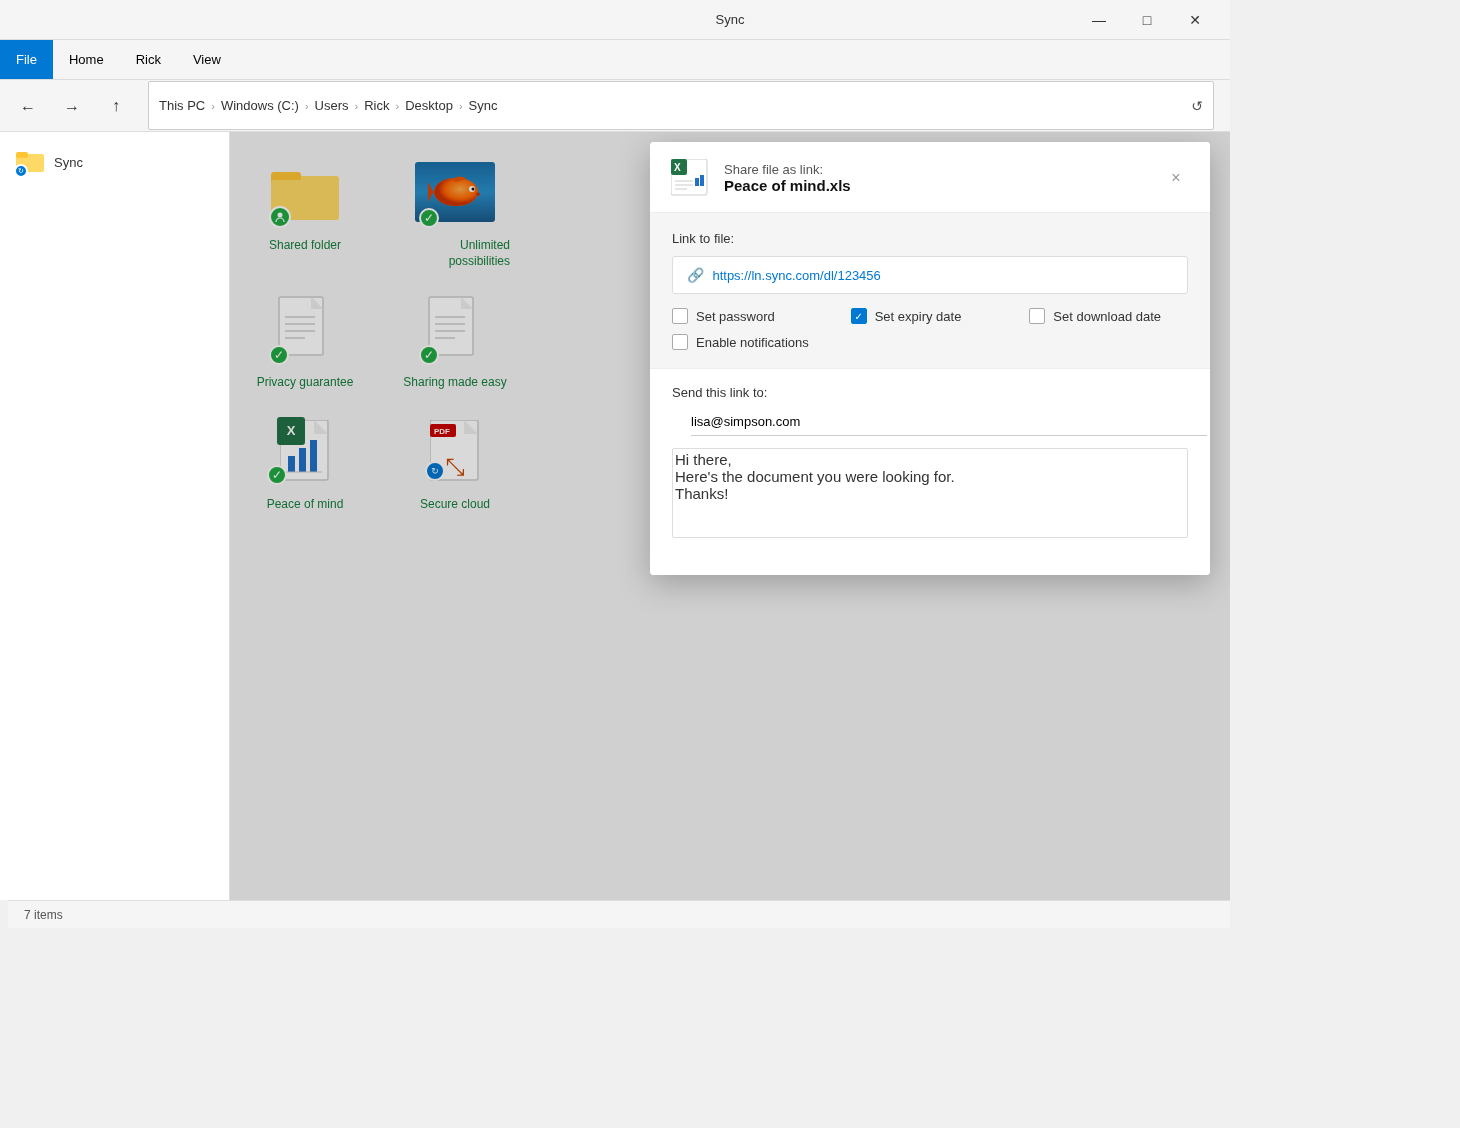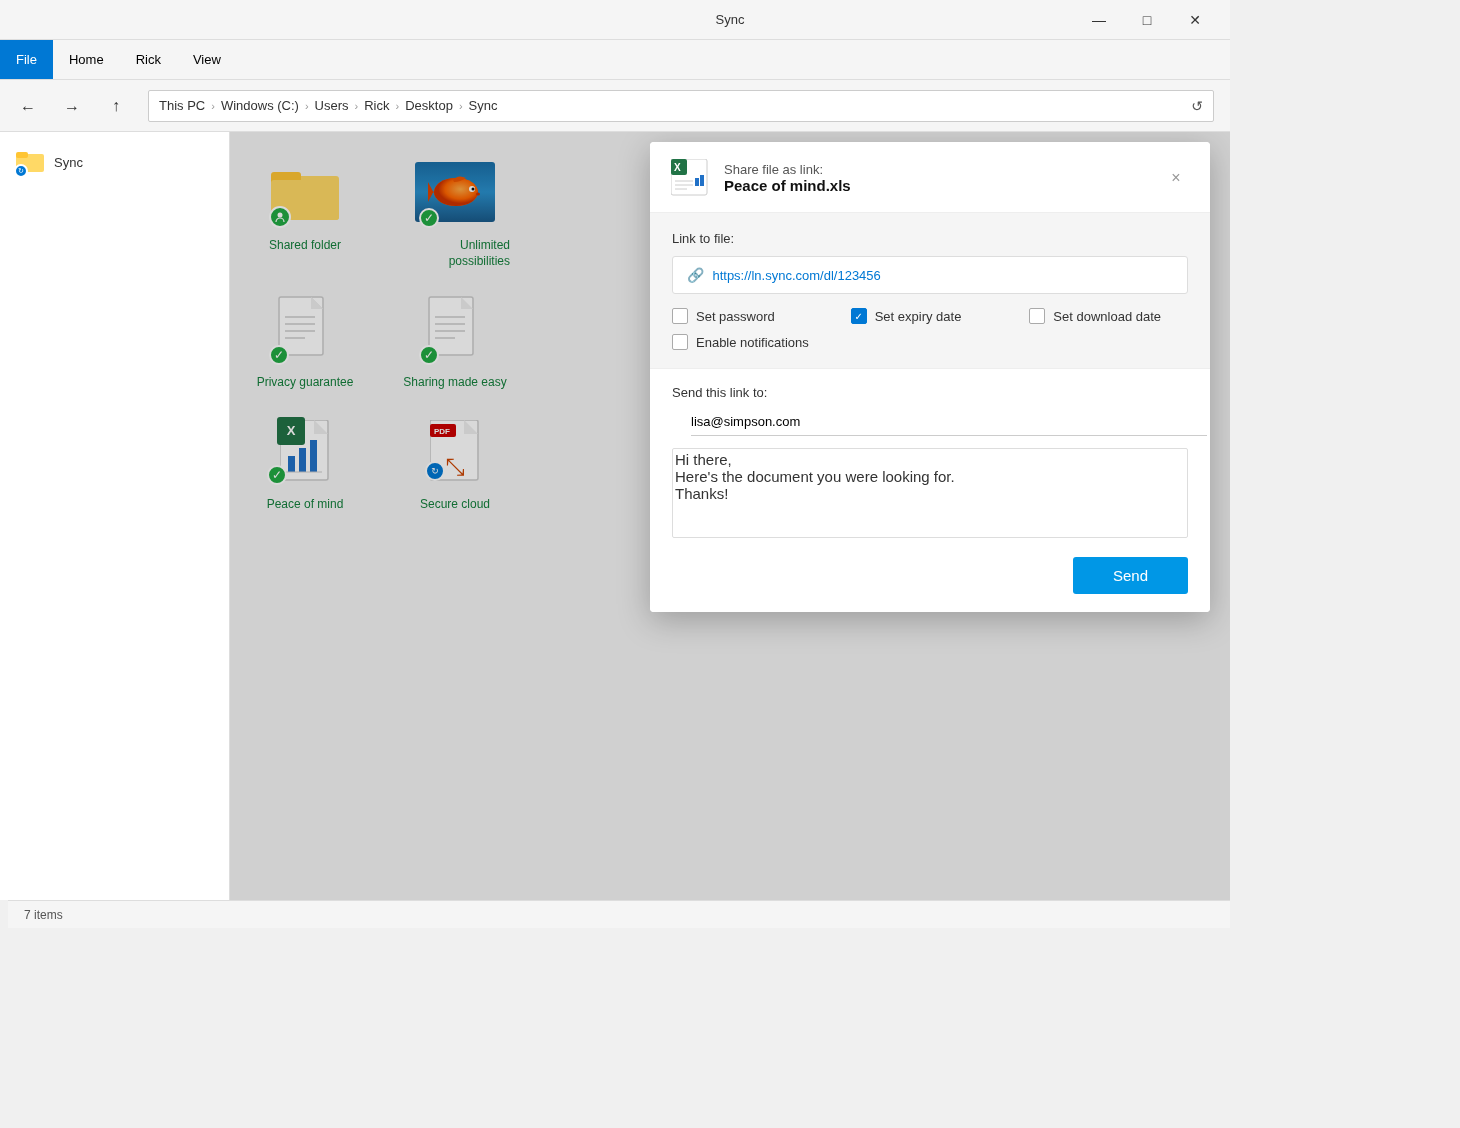--- a/index.html
+++ b/index.html
@@ -27,21 +27,21 @@
     .toolbar {
       display: flex; align-items: center; background: #f5f5f5; height: 52px;
       padding: 0 8px; gap: 4px; border-bottom: 1px solid #ddd;
     }
     .toolbar-btn { width: 40px; height: 40px; border: none; background: transparent; font-size: 16px; cursor: pointer; color: #333; display: flex; align-items: center; justify-content: center; border-radius: 2px; }
     .toolbar-btn:disabled { color: #bbb; cursor: default; }
 
     
     .address-bar {
       flex: 1; display: flex; align-items: center; background: white; border: 1px solid #ccc;
-      border-radius: 2px; height: 32px; padding: 0 10px; gap: 6px; font-size: 13px; margin: 0 8px;
+      border-radius: 2px; height: 49px; padding: 0 10px; gap: 6px; font-size: 13px; margin: 0 8px;
     }
     .address-sep { color: #999; font-size: 11px; }
     .address-part { color: #333; }
     .address-refresh { margin-left: auto; color: #555; font-size: 14px; cursor: pointer; }
 
     
     .main-layout { display: flex; height: calc(928px - 40px - 40px - 52px - 28px); }
 
     
     .sidebar { width: 230px; background: white; border-right: 1px solid #ddd; padding: 8px 0; }
@@ -335,23 +335,20 @@
             </div>
           </div>
         </div>
 
         <div class="send-section">
           <div class="send-label">Send this link to:</div>
           <input class="send-input" type="email" value="lisa@simpson.com" style="">
           <textarea class="send-textarea" style="">Hi there,
 Here's the document you were looking for.
 Thanks!</textarea>
-          <div class="send-btn-row">
-            <button class="send-btn">Send</button>
-          </div>
         </div>
 
       </div>
     </div>
 
   </div>
 </div>
 
 <div class="statusbar">
   <span>7 items</span>

